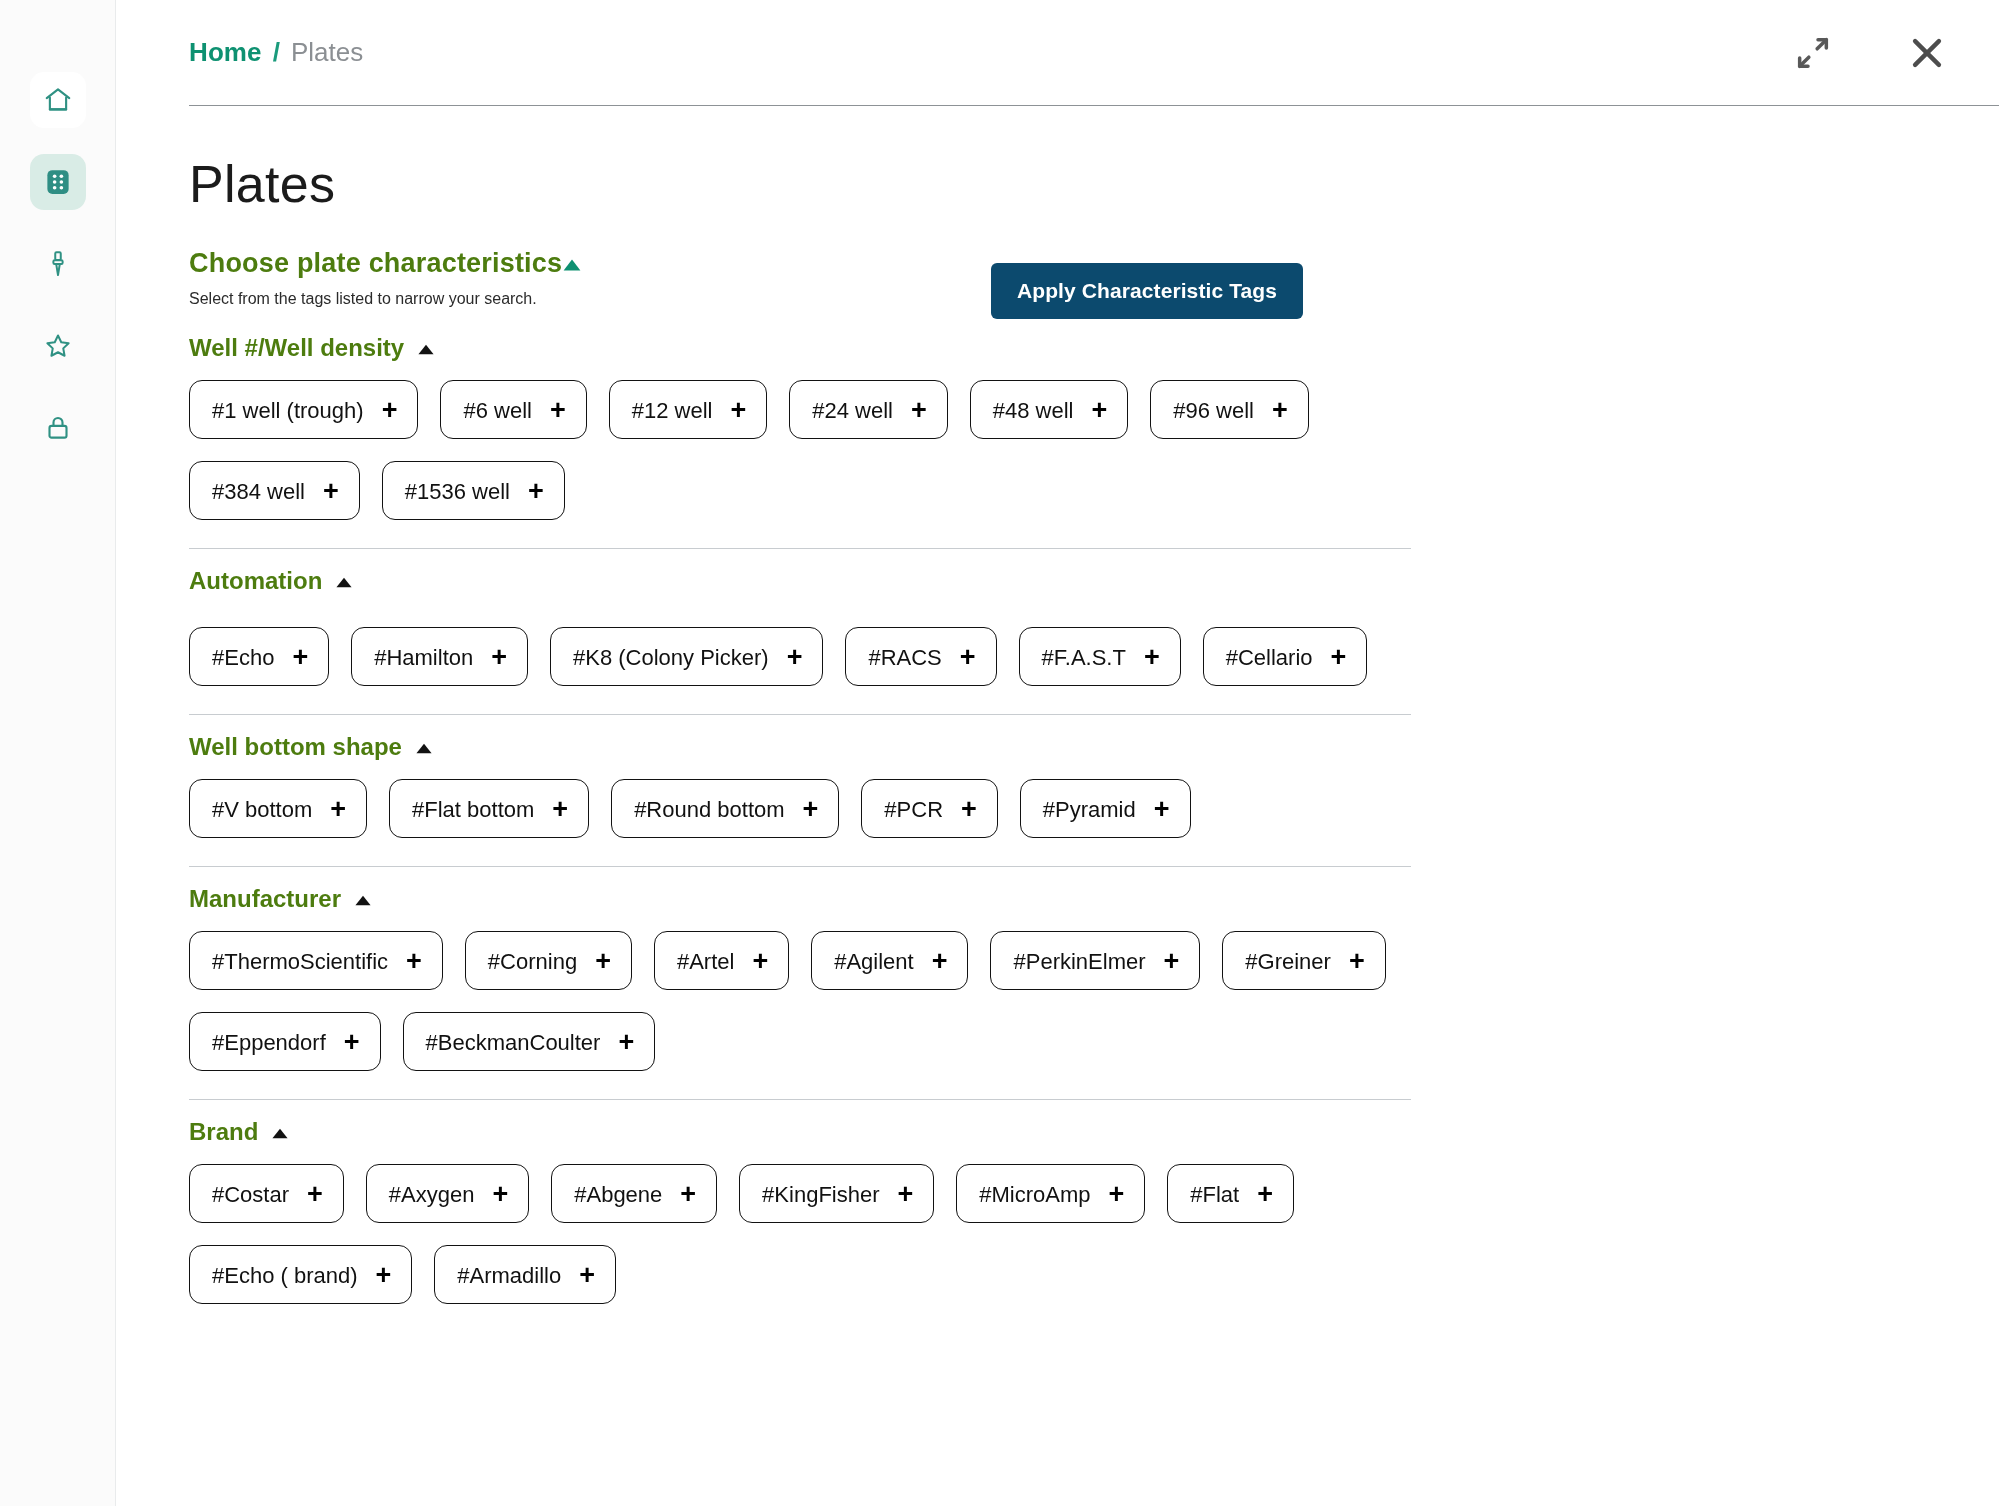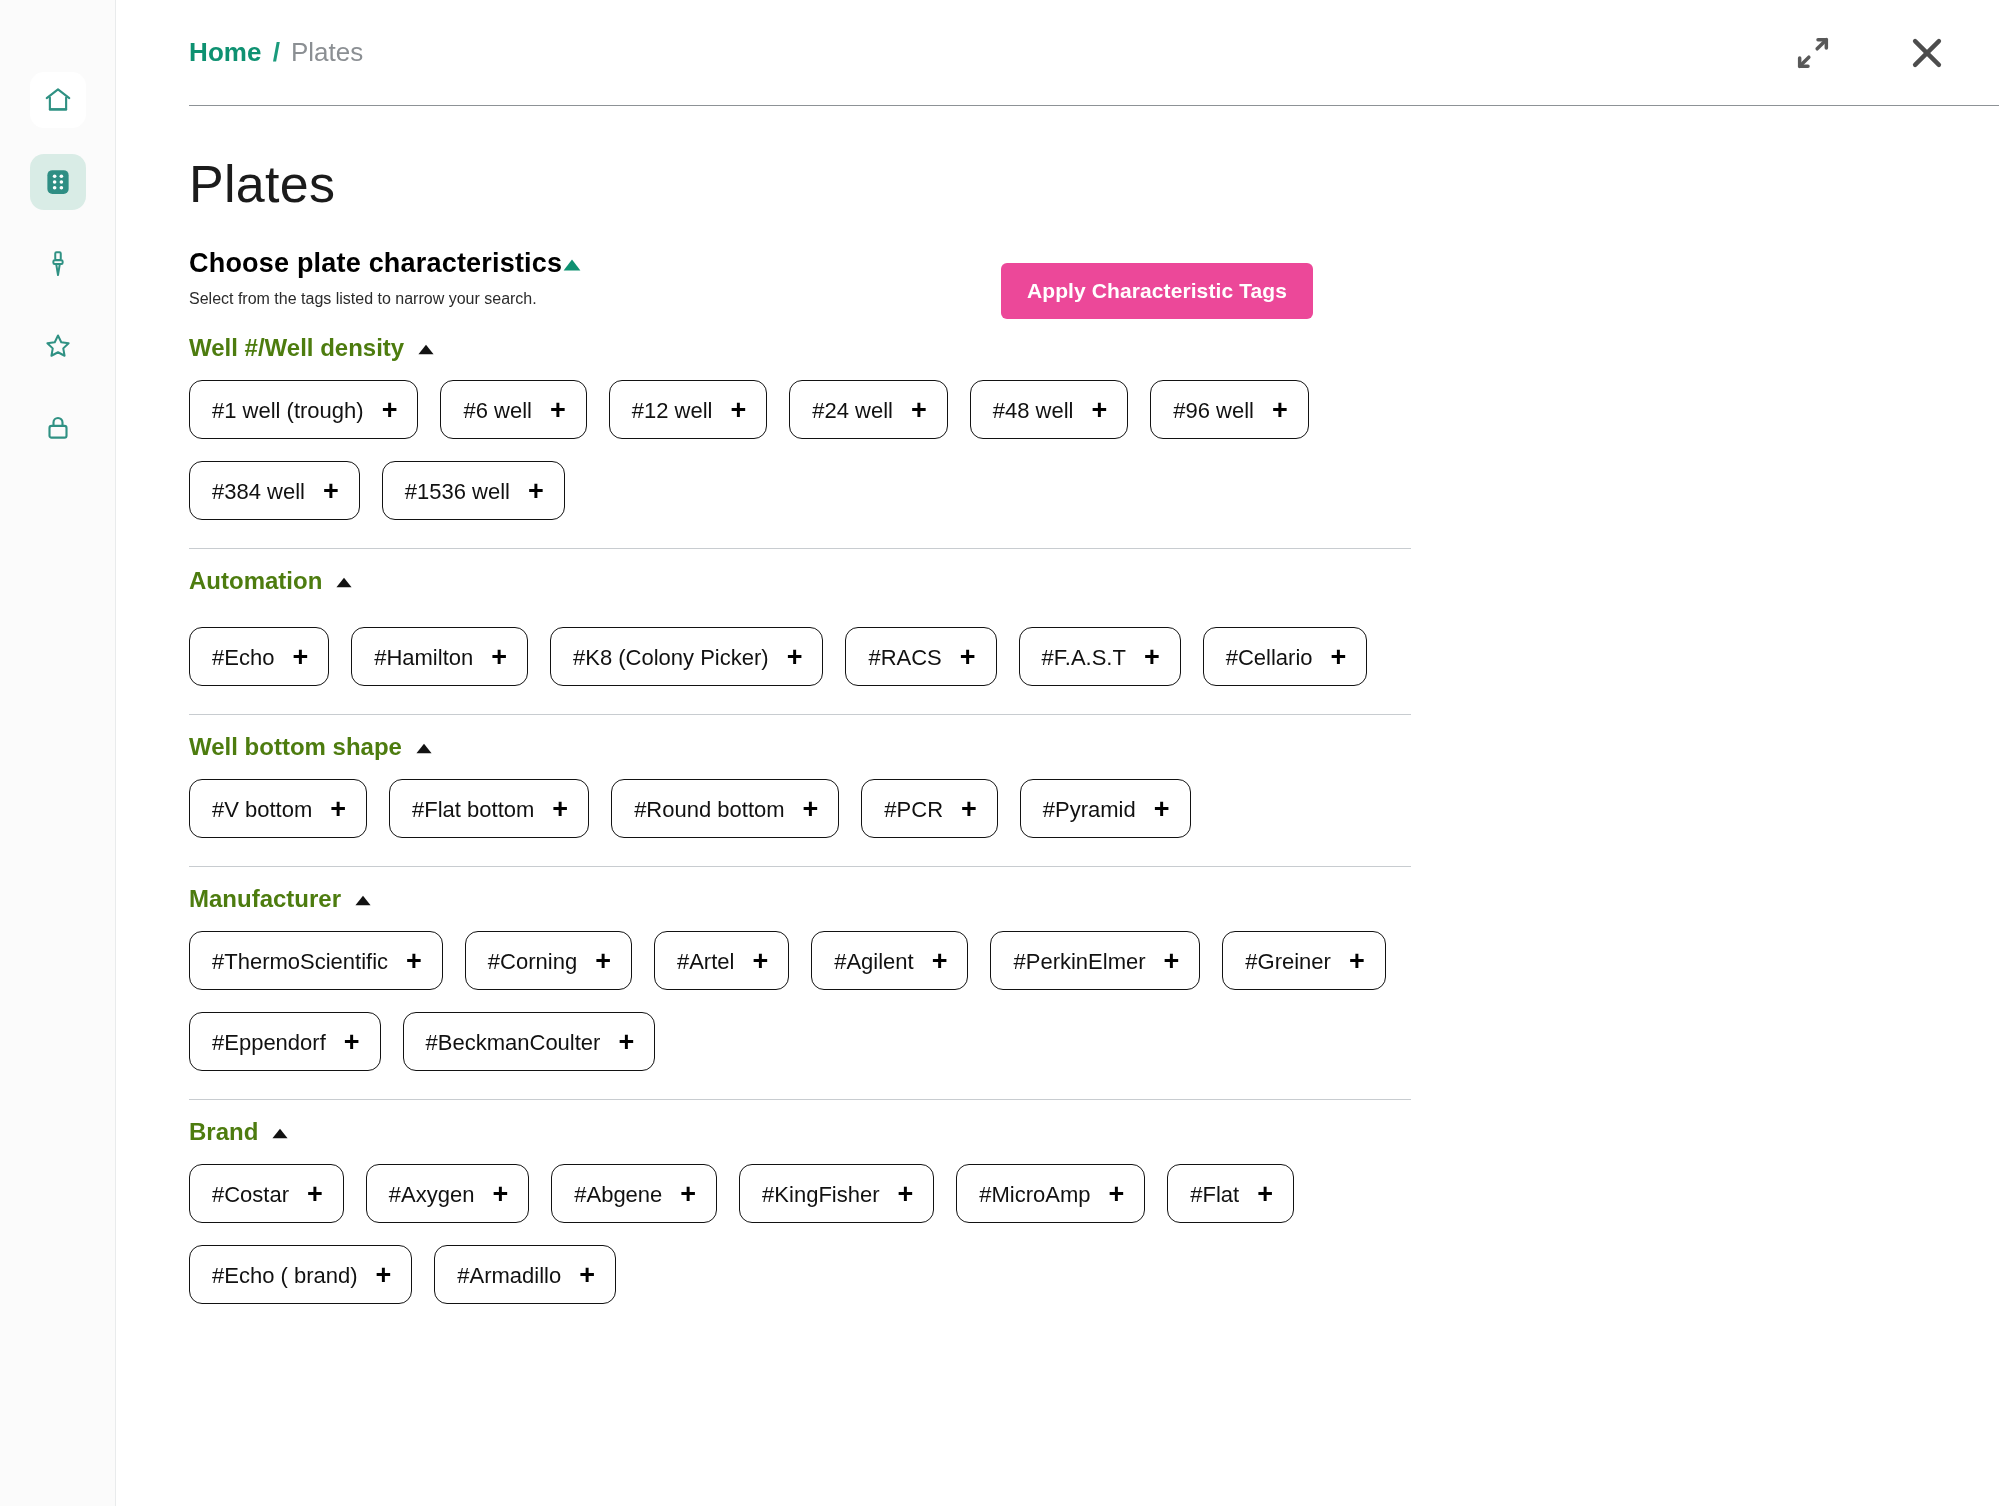--- a/index.html
+++ b/index.html
@@ -93,27 +93,27 @@
   .search-input::placeholder { color: #6f7478; }
 
   
   .char-head {
     margin-top: 30px;
     position: relative;
     width: 1220px;
   }
   .char-title {
     display: inline-flex; align-items: center; gap: 0;
-    color: #000000; font-size: 27px; font-weight: bold; letter-spacing: .2px;
+    color: #4d7c0f; font-size: 27px; font-weight: bold; letter-spacing: .2px;
     cursor: pointer;
   }
   .char-sub { color: #2b2b2b; font-size: 16px; margin-top: 11px; }
   .apply-btn {
-    position: absolute; right: 96px; top: 15px;
-    background: #ec4899; color: #ffffff;
+    position: absolute; right: 106px; top: 15px;
+    background: #0c4a6e; color: #ffffff;
     border: none; border-radius: 6px;
     padding: 16px 26px;
     font-family: "Liberation Sans", sans-serif;
     font-size: 21px; font-weight: bold;
     cursor: pointer;
     letter-spacing: .1px;
   }
 
   
   .sections { margin-top: 26px; width: 1222px; }

